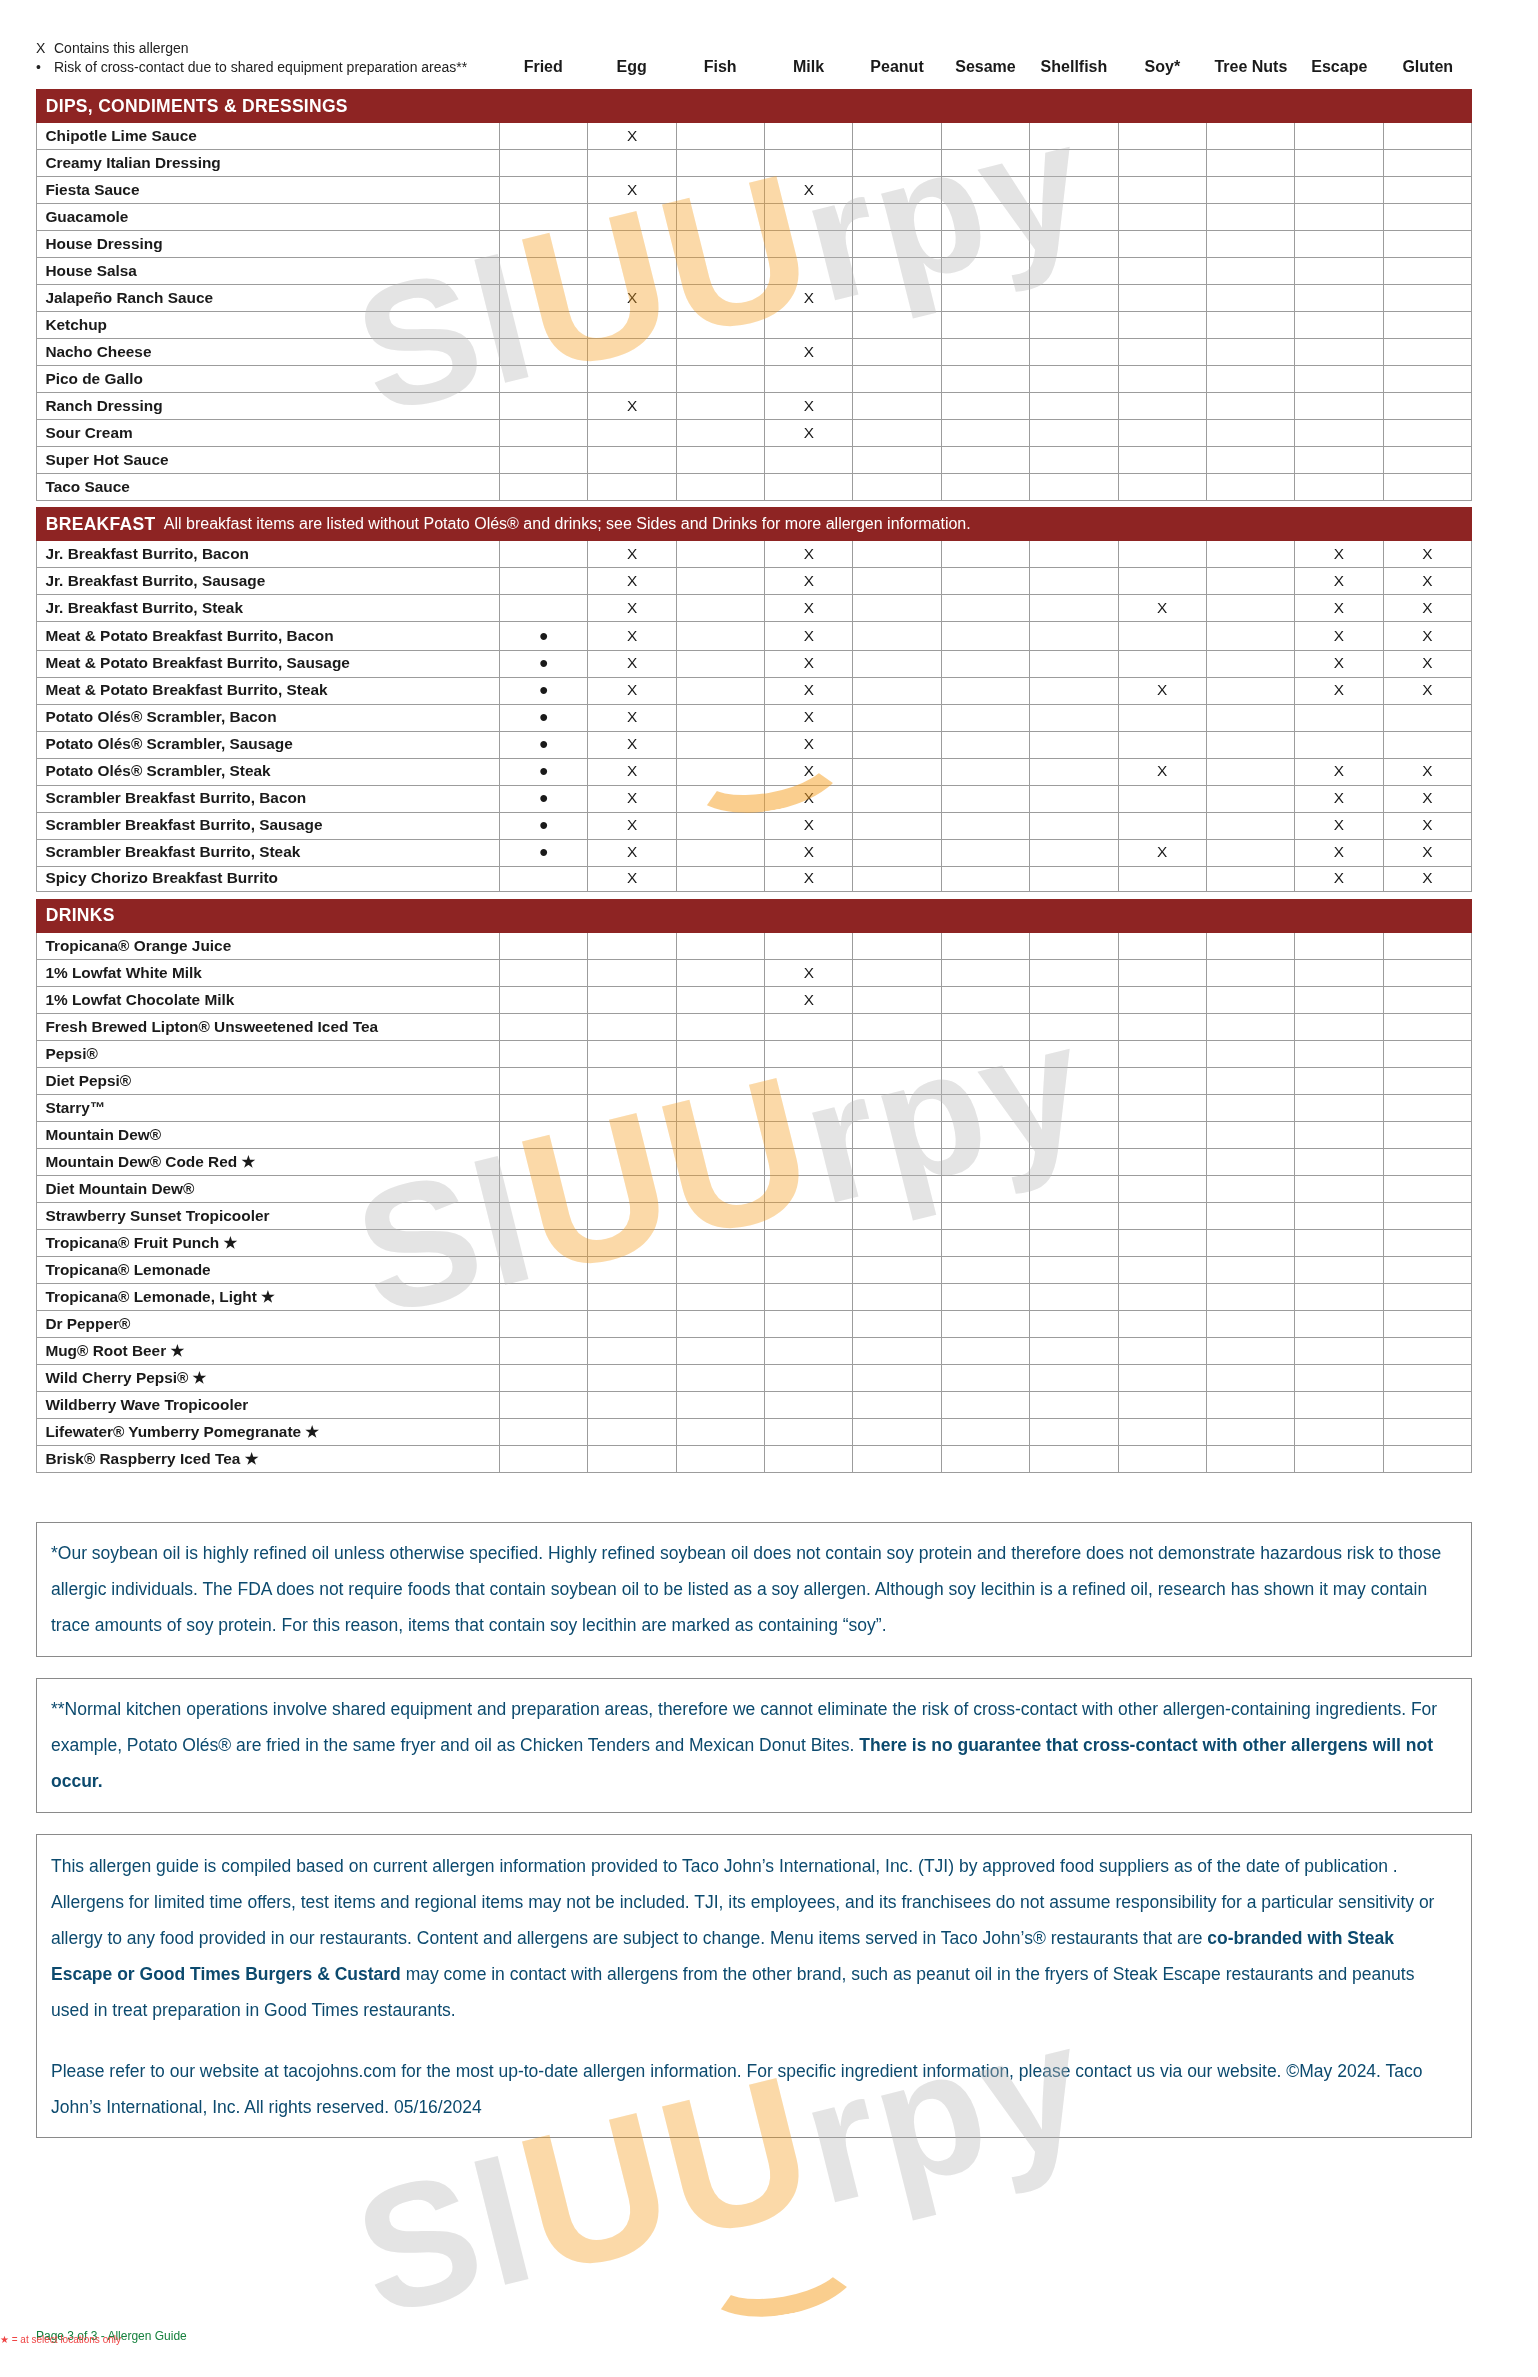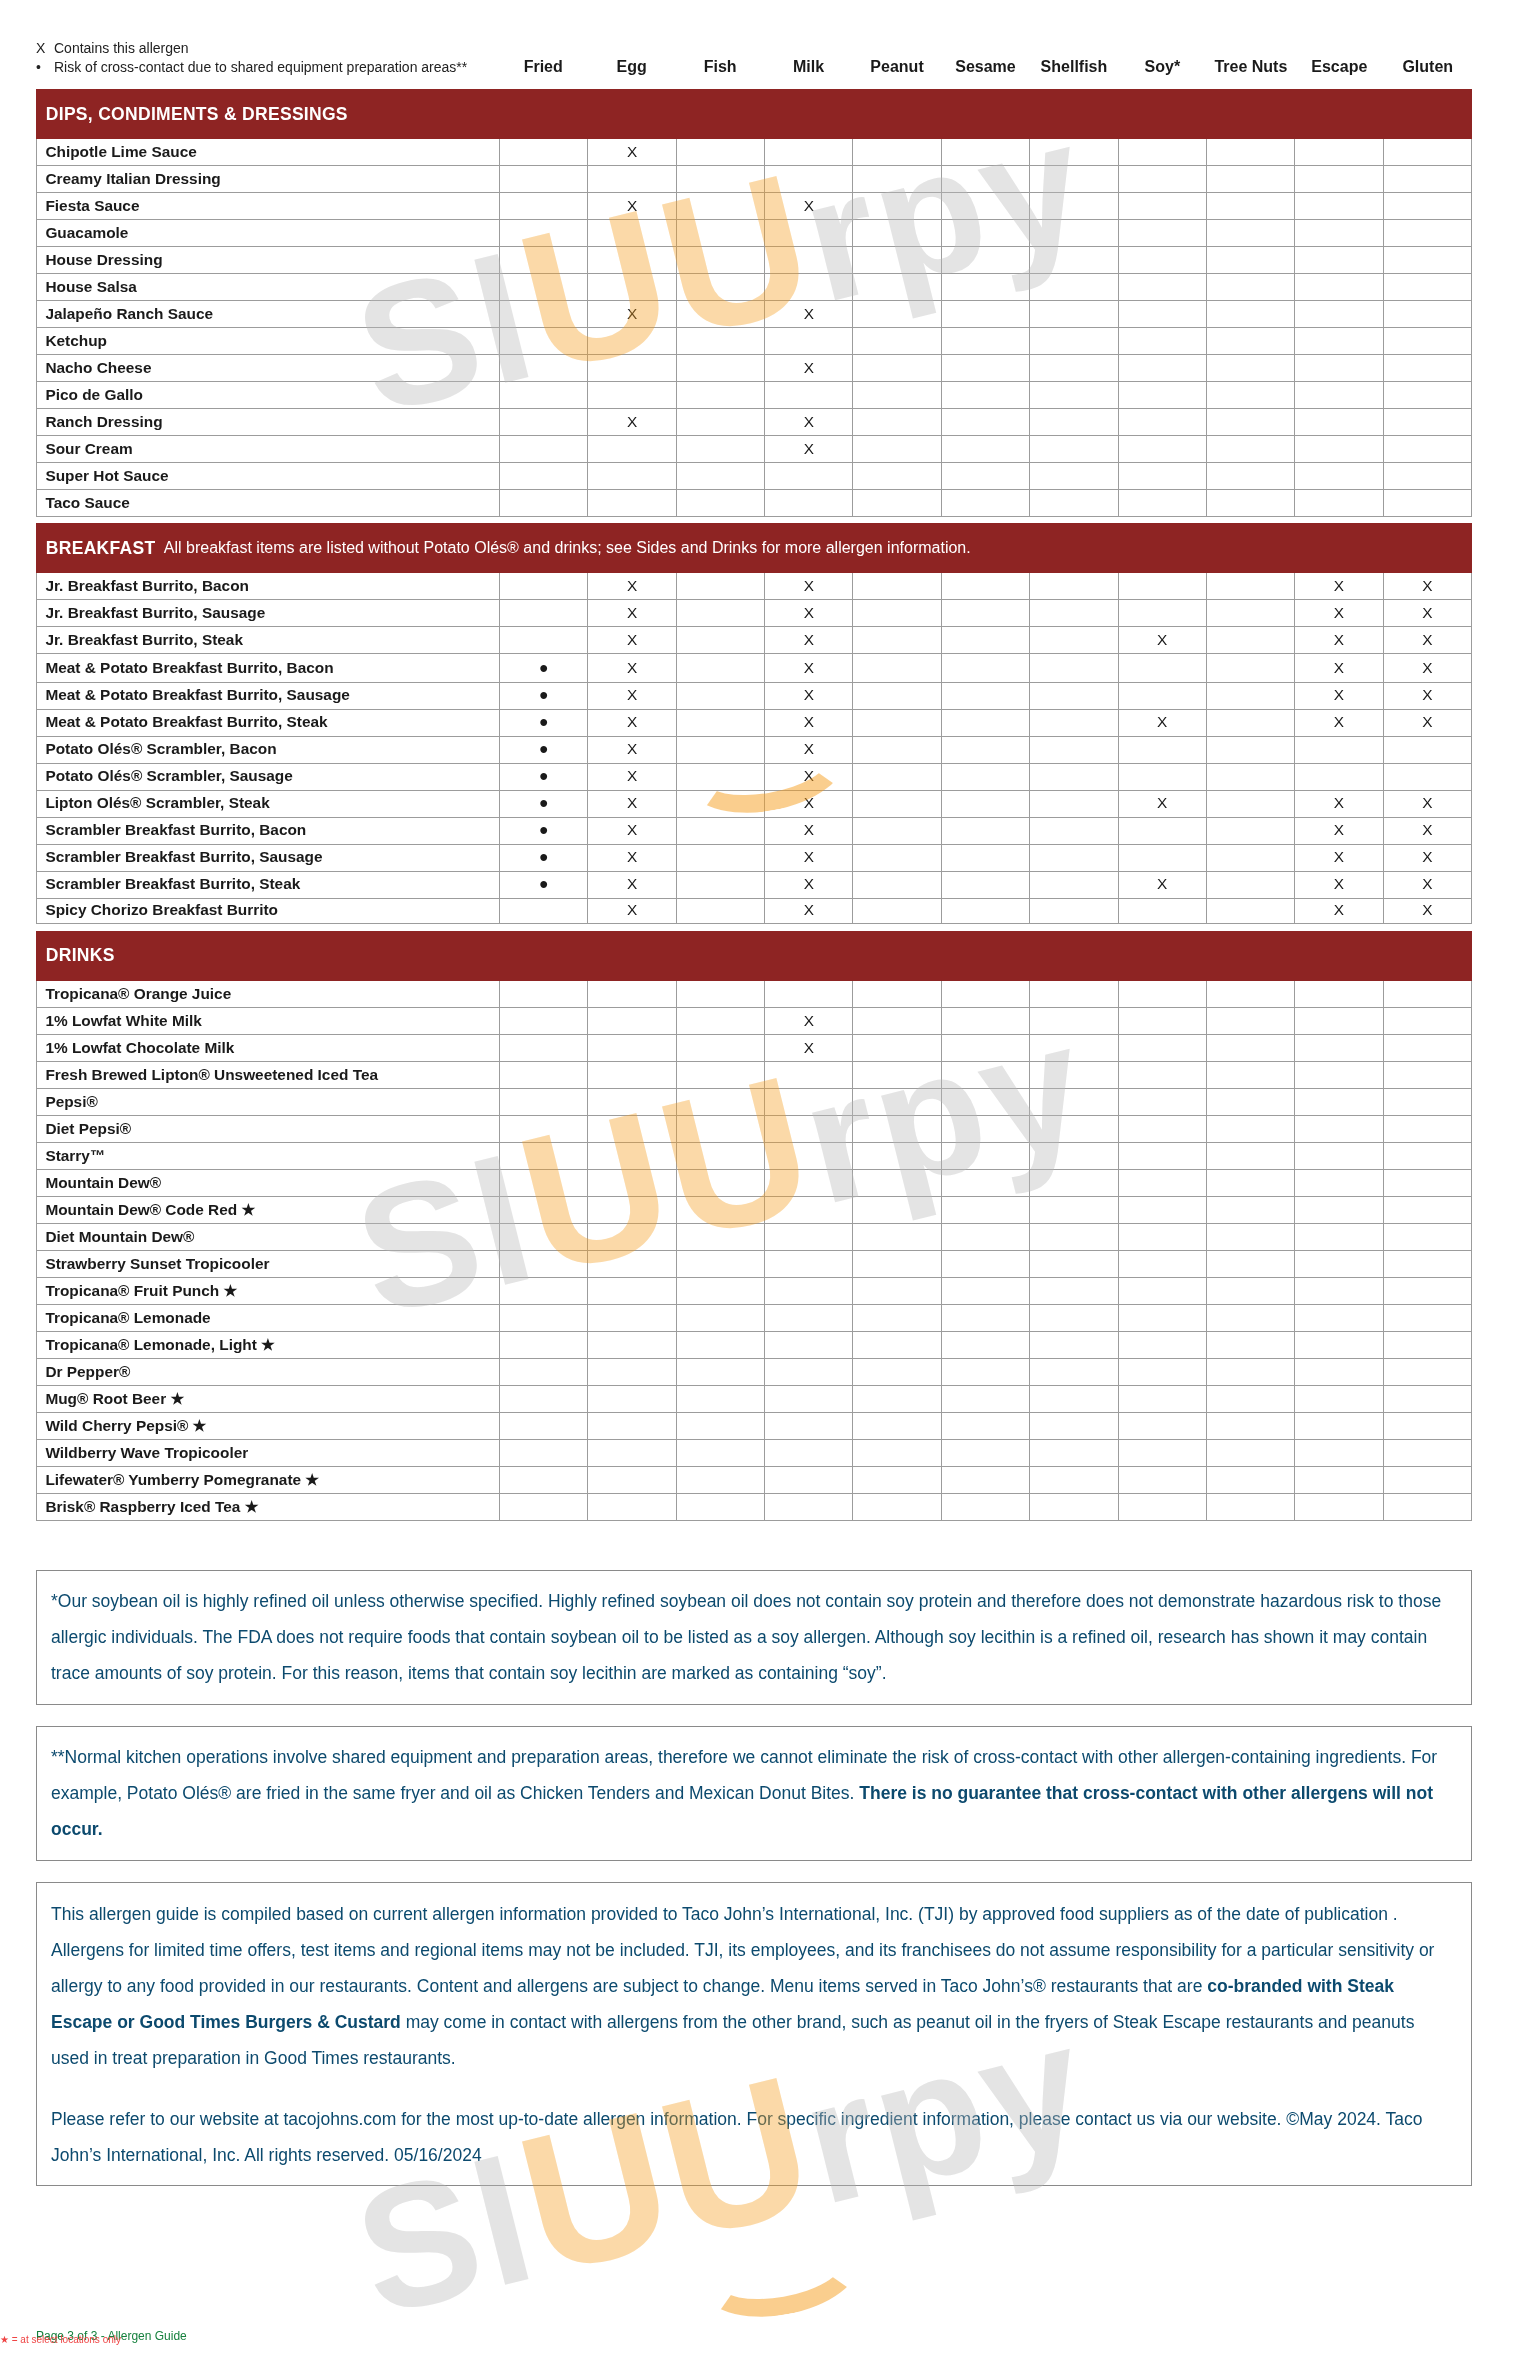--- a/index.html
+++ b/index.html
@@ -8,21 +8,21 @@
 
   .page { position:absolute; left:36px; top:35px; width:1436px; }
 
   
   .head-row { display:grid; grid-template-columns:463px repeat(11,1fr); align-items:end; padding:4.2px 0 5.6px 0; }
   .legend { font-size:14px; line-height:19px; color:#222; }
   .legend-sym { display:inline-block; width:18px; }
   .col-head { text-align:center; font-weight:bold; font-size:16px; padding-bottom:1.4px; }
 
   
-  .section-bar { background:#8e2423; color:#fff; height:50px; display:flex; align-items:center; padding-left:9.8px; margin-top:6.3px;text-align:center; }
+  .section-bar { background:#8e2423; color:#fff; height:34px; display:flex; align-items:center; padding-left:9.8px; margin-top:6.3px;text-align:center; }
   .section-title { font-weight:bold; font-size:17.5px; letter-spacing:0.3px; }
   .section-subtitle { font-weight:normal; font-size:16px; margin-left:8.4px; }
   .t-row { display:grid; grid-template-columns:463px repeat(11,1fr); height:27px; border-left:0.7px solid #9c9c9c; background:#fff; }
   .cell { border-right:0.7px solid #9c9c9c; border-bottom:0.7px solid #9c9c9c; display:flex; align-items:center; justify-content:center; font-size:15.4px; }
   .name-cell { justify-content:flex-start; padding-left:8.4px; font-weight:bold; font-size:15.4px; white-space:nowrap; overflow:hidden; }
   .mark-cell.dot { font-size:24px; font-weight:bold; }
 
   
   .footnotes { margin-top:49px; }
   .note-box { border:0.7px solid #8a8a8a; padding:12.6px 14px; margin-bottom:21px; }
@@ -384,21 +384,21 @@
         <div class="cell mark-cell">X</div>
         <div class="cell mark-cell"></div>
         <div class="cell mark-cell"></div>
         <div class="cell mark-cell"></div>
         <div class="cell mark-cell"></div>
         <div class="cell mark-cell"></div>
         <div class="cell mark-cell"></div>
         <div class="cell mark-cell"></div>
       </div>
       <div class="t-row">
-        <div class="cell name-cell">Lipton Olés® Scrambler, Steak</div>
+        <div class="cell name-cell">Potato Olés® Scrambler, Steak</div>
         <div class="cell mark-cell dot">•</div>
         <div class="cell mark-cell">X</div>
         <div class="cell mark-cell"></div>
         <div class="cell mark-cell">X</div>
         <div class="cell mark-cell"></div>
         <div class="cell mark-cell"></div>
         <div class="cell mark-cell"></div>
         <div class="cell mark-cell">X</div>
         <div class="cell mark-cell"></div>
         <div class="cell mark-cell">X</div>

